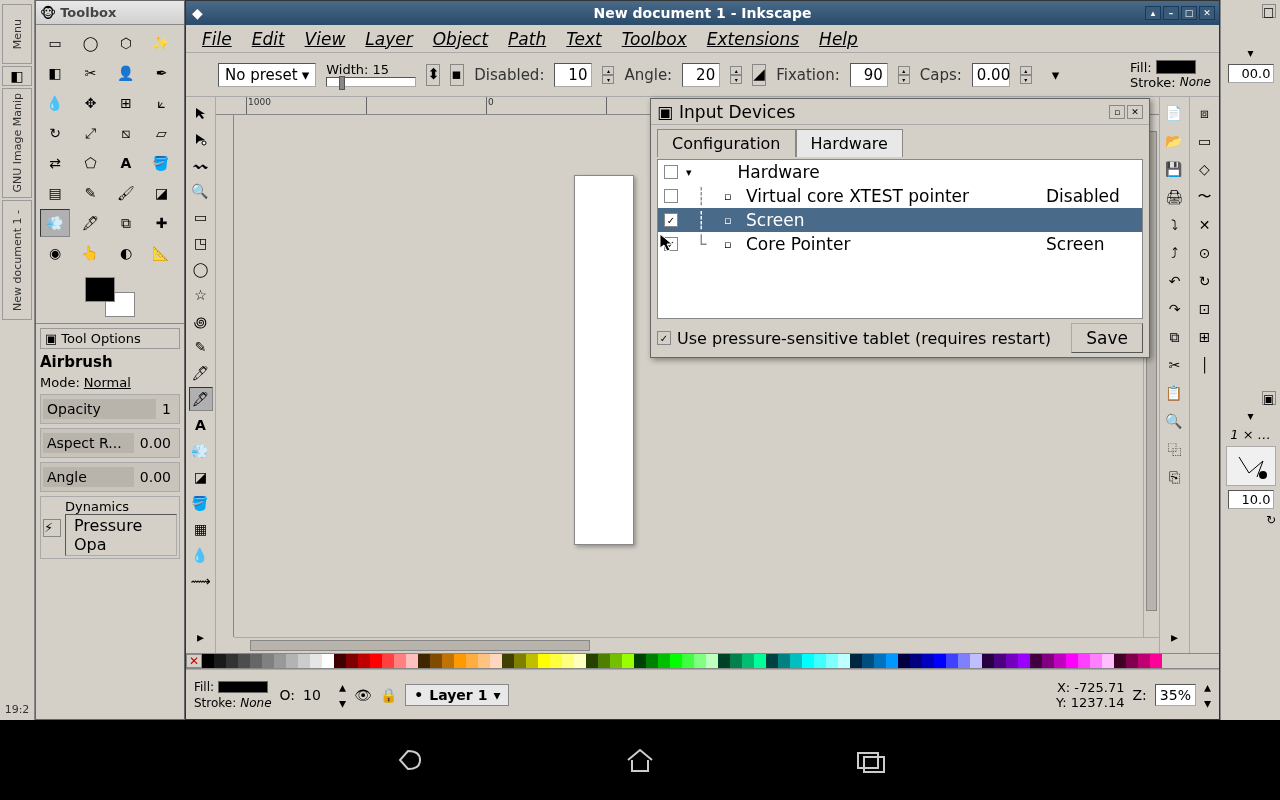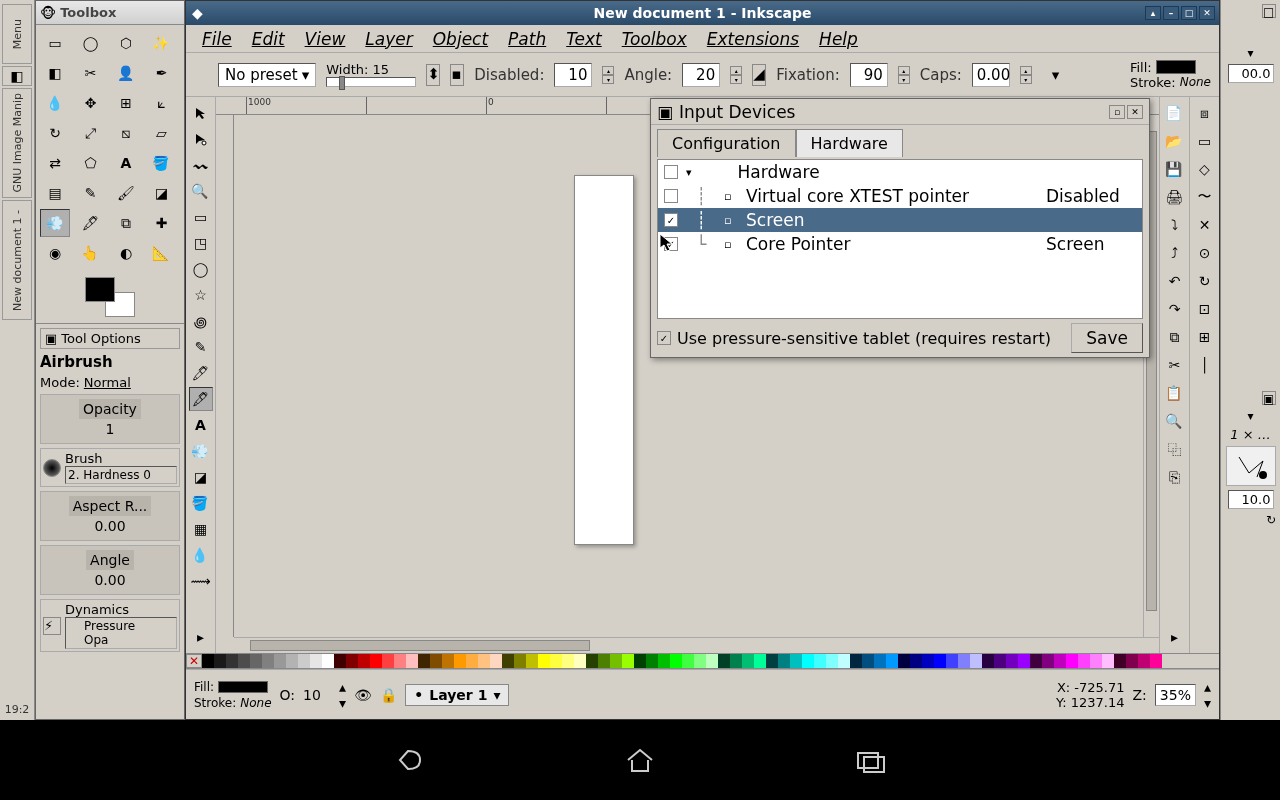--- a/index.html
+++ b/index.html
@@ -18,21 +18,21 @@
 .gimp-toolbox .tool-grid { display: grid; grid-template-columns: repeat(4, 1fr); gap: 2px; padding: 4px; }
 .gimp-toolbox .tool { width: 30px; height: 28px; border: 1px solid transparent; display: flex; align-items: center; justify-content: center; cursor: pointer; }
 .gimp-toolbox .tool.active { background: #b0b0b0; border: 1px inset #888; }
 .color-swatch { margin: 6px auto; width: 50px; height: 40px; position: relative; }
 .color-swatch .fg { position: absolute; top: 0; left: 0; width: 30px; height: 25px; background: #000; border: 1px solid #888; }
 .color-swatch .bg { position: absolute; bottom: 0; right: 0; width: 30px; height: 25px; background: #fff; border: 1px solid #888; }
 
 .tool-options { border-top: 1px solid #888; padding: 4px; font-size: 13px; }
 .tool-options .header { border: 1px solid #999; padding: 2px 4px; margin-bottom: 4px; display: flex; align-items: center; gap: 4px; }
 .tool-options .name { font-weight: bold; font-size: 15px; margin-bottom: 4px; }
-.tool-options .row { display: flex; align-items: center; justify-content: space-between; margin: 4px 0; padding: 4px 2px; border: 1px solid #aaa; background: #c8c4bc; font-size: 14px; flex-direction: column; }
+.tool-options .row { display: flex; align-items: center; justify-content: space-between; margin: 4px 0; padding: 4px 2px; border: 1px solid #aaa; background: #c8c4bc; font-size: 14px; }
 .tool-options .row .lbl { background: #b8b4ac; padding: 2px 4px; flex: 1; }
 .tool-options .row .val { padding: 2px 6px; }
 
 
 .inkscape { position: absolute; left: 185px; top: 0; width: 1035px; height: 720px; background: #d4d0c8; border: 1px solid #333; display: flex; flex-direction: column; }
 .ink-titlebar { height: 24px; background: linear-gradient(#4a6a8a,#2a4a6a); color: #fff; display: flex; align-items: center; justify-content: center; font-weight: bold; position: relative; }
 .ink-titlebar .win-btns { position: absolute; right: 4px; display: flex; gap: 2px; }
 .ink-titlebar .win-btn { width: 16px; height: 14px; background: #3a5a7a; border: 1px solid #1a3a5a; color: #fff; font-size: 9px; display: flex; align-items: center; justify-content: center; cursor: pointer; }
 .menubar { height: 28px; background: #d4d0c8; display: flex; align-items: center; padding: 0 8px; gap: 4px; border-bottom: 1px solid #aaa; font-size: 17px; }
 .menubar .menu-item { padding: 2px 8px; cursor: pointer; }
@@ -182,43 +182,34 @@
     <div class="header">▣ <span>Tool Options</span></div>
     <div class="name">Airbrush</div>
     <div style="display:flex;gap:4px;align-items:center;margin:4px 0">
       <span>Mode:</span>
       <span style="text-decoration:underline">Normal</span>
     </div>
     <div class="row">
         <span class="lbl">Opacity</span>
         <span class="val">1</span>
       </div>
-    <div style="border:1px solid #aaa;padding:2px;margin:4px 0">
-      <div style="display:flex;align-items:center;gap:4px">
-        <div style="width:18px;height:18px;border:1px solid #888;border-radius:50%;background:radial-gradient(#000,#888)"></div>
-        <div style="flex:1">
-          <div>Brush</div>
-          <div style="border:1px inset #aaa;font-size:12px;padding:1px 2px">2. Hardness 0</div>
-        </div>
-      </div>
-    </div>
     <div class="row">
         <span class="lbl">Aspect R...</span>
         <span class="val">0.00</span>
       </div>
     <div class="row">
         <span class="lbl">Angle</span>
         <span class="val">0.00</span>
       </div>
     <div style="border:1px solid #aaa;padding:2px;margin:4px 0">
       <div style="display:flex;align-items:center;gap:4px">
         <div style="width:18px;height:18px;border:1px solid #888">⚡</div>
         <div style="flex:1">
           <div>Dynamics</div>
-          <div style="border:1px inset #aaa;font-size:12px;padding:1px 18px">Pressure Opa</div>
+          <div style="border:1px inset #aaa;font-size:16px;padding:1px 8px">Pressure Opa</div>
         </div>
       </div>
     </div>
   </div>
 </div>
 
 
 <div class="inkscape">
   <div class="ink-titlebar">
     <span style="position:absolute;left:6px">◆</span>

